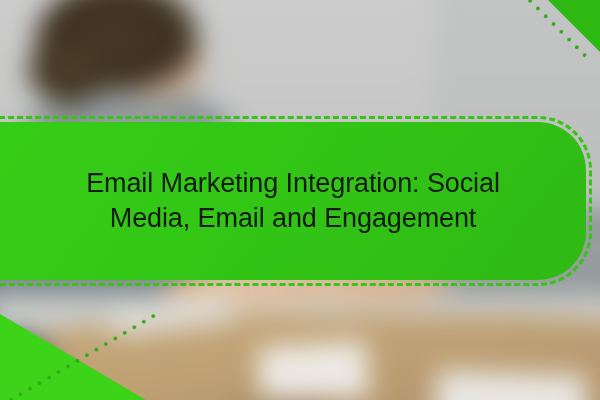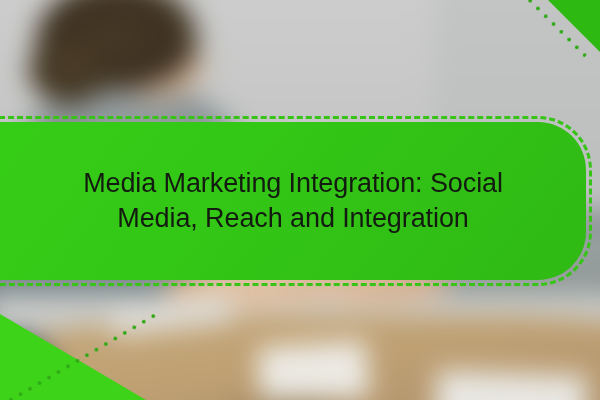--- a/index.html
+++ b/index.html
@@ -237,19 +237,19 @@
 
   <div class="corner corner-tr"></div>
   <div class="dots dots-tr"></div>
   <div class="corner corner-bl"></div>
   <div class="dots dots-bl"></div>
 
   <div class="banner-wrap">
     <div class="banner-dash"></div>
     <div class="banner">
       <h1 class="banner-title">
-        <span class="line">Media Marketing Integration: Social</span>
-        <span class="line">Media, Reach and Integration</span>
+        <span class="line">Email Marketing Integration: Social</span>
+        <span class="line">Media, Email and Engagement</span>
       </h1>
     </div>
   </div>
 
 </div>
 
 </body></html>

